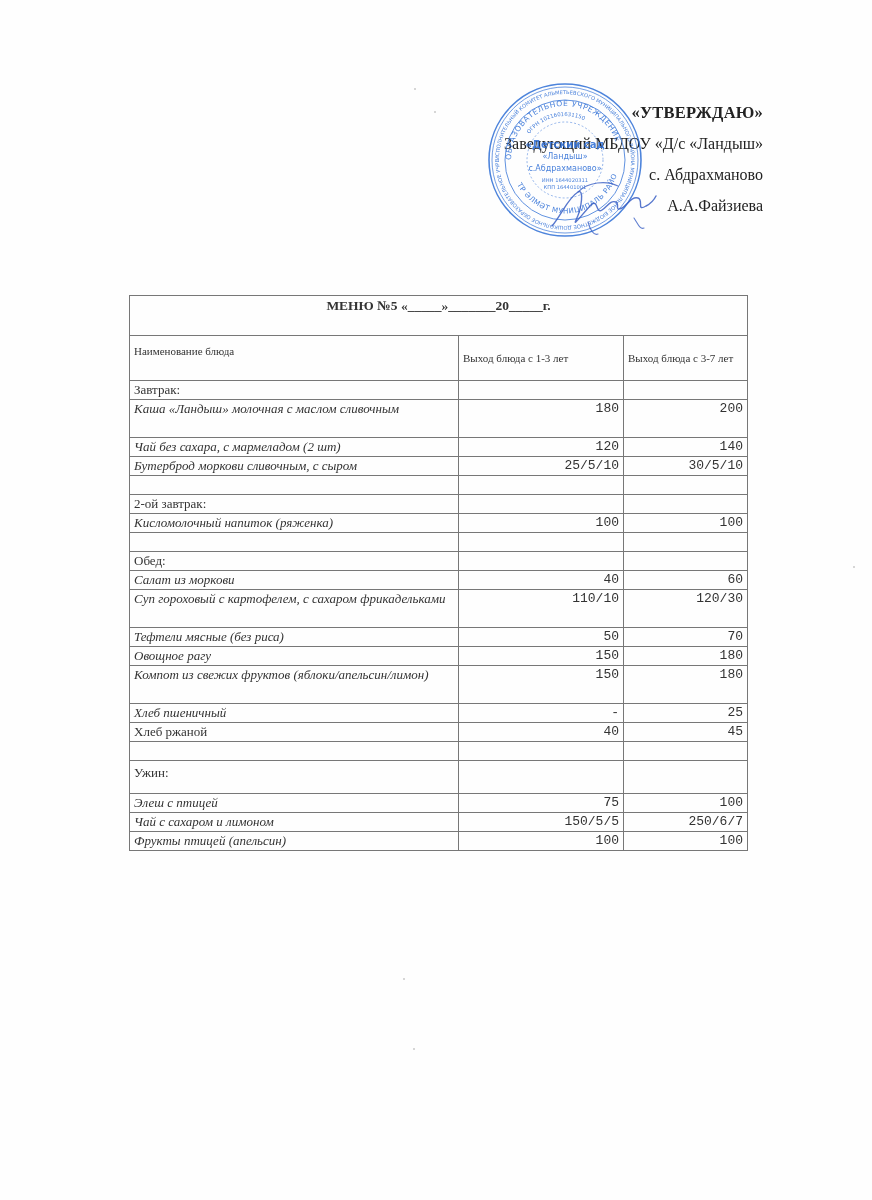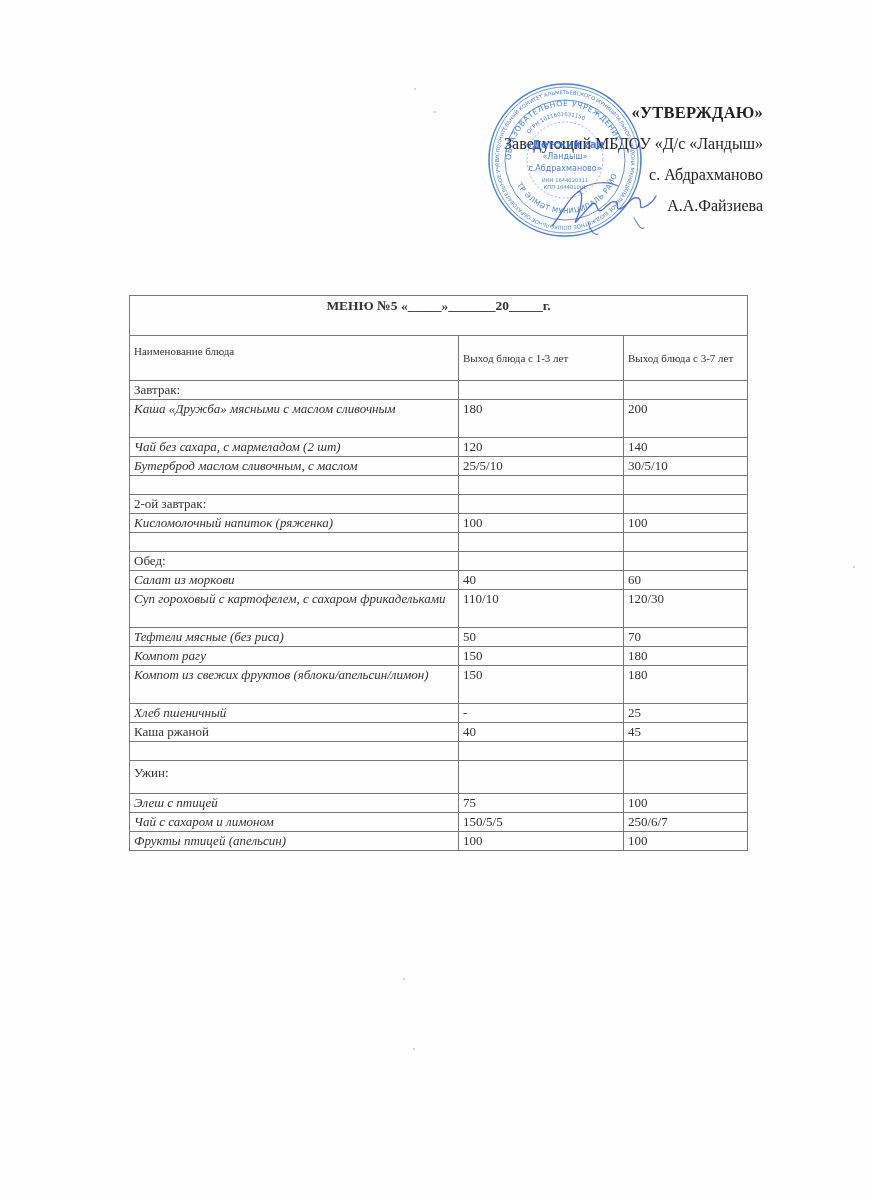--- a/index.html
+++ b/index.html
@@ -95,21 +95,22 @@
       vertical-align: top;
       padding-top: 6px;
     }
     .menu-table td.dish {
       font-style: italic;
     }
     .menu-table td.section {
       font-style: normal;
     }
     .menu-table td.num {
-      text-align: left;
+      text-align: right;
+      font-family: Liberation Mono, monospace;
     }
     .menu-table tr.tall td { height: 37px; }
     .menu-table tr.section-tall td { height: 29px; margin-left: 28px; }
     .menu-table tr.empty td { height: 18px; }
     .menu-table tr.section-tall td.section { padding-top: 3px; }
 
     .speck {
       position: absolute;
       width: 2px;
       height: 2px;
@@ -181,31 +182,31 @@
         <td>Выход блюда с 1-3 лет</td>
         <td>Выход блюда с 3-7 лет</td>
       </tr>
 
       <tr>
         <td class="section">Завтрак:</td>
         <td class="num"></td>
         <td class="num"></td>
       </tr>
       <tr class="tall">
-        <td class="dish">Каша «Дружба» мясными с маслом сливочным</td>
+        <td class="dish">Каша «Ландыш» молочная с маслом сливочным</td>
         <td class="num">180</td>
         <td class="num">200</td>
       </tr>
       <tr>
         <td class="dish">Чай без сахара, с мармеладом (2 шт)</td>
         <td class="num">120</td>
         <td class="num">140</td>
       </tr>
       <tr>
-        <td class="dish">Бутерброд  маслом сливочным, с маслом</td>
+        <td class="dish">Бутерброд  моркови сливочным, с сыром</td>
         <td class="num">25/5/10</td>
         <td class="num">30/5/10</td>
       </tr>
       <tr class="empty">
         <td></td>
         <td class="num"></td>
         <td class="num"></td>
       </tr>
       <tr>
         <td class="section">2-ой завтрак:</td>
@@ -236,36 +237,36 @@
         <td class="dish">Суп гороховый с картофелем, с сахаром фрикадельками</td>
         <td class="num">110/10</td>
         <td class="num">120/30</td>
       </tr>
       <tr>
         <td class="dish">Тефтели мясные (без риса)</td>
         <td class="num">50</td>
         <td class="num">70</td>
       </tr>
       <tr>
-        <td class="dish">Компот рагу</td>
+        <td class="dish">Овощное рагу</td>
         <td class="num">150</td>
         <td class="num">180</td>
       </tr>
       <tr class="tall">
         <td class="dish">Компот из свежих фруктов (яблоки/апельсин/лимон)</td>
         <td class="num">150</td>
         <td class="num">180</td>
       </tr>
       <tr>
         <td class="dish">Хлеб пшеничный</td>
         <td class="num">-</td>
         <td class="num">25</td>
       </tr>
       <tr>
-        <td class="section">Каша ржаной</td>
+        <td class="section">Хлеб ржаной</td>
         <td class="num">40</td>
         <td class="num">45</td>
       </tr>
       <tr class="empty">
         <td></td>
         <td class="num"></td>
         <td class="num"></td>
       </tr>
       <tr class="section-tall">
         <td class="section"> Ужин:</td>

